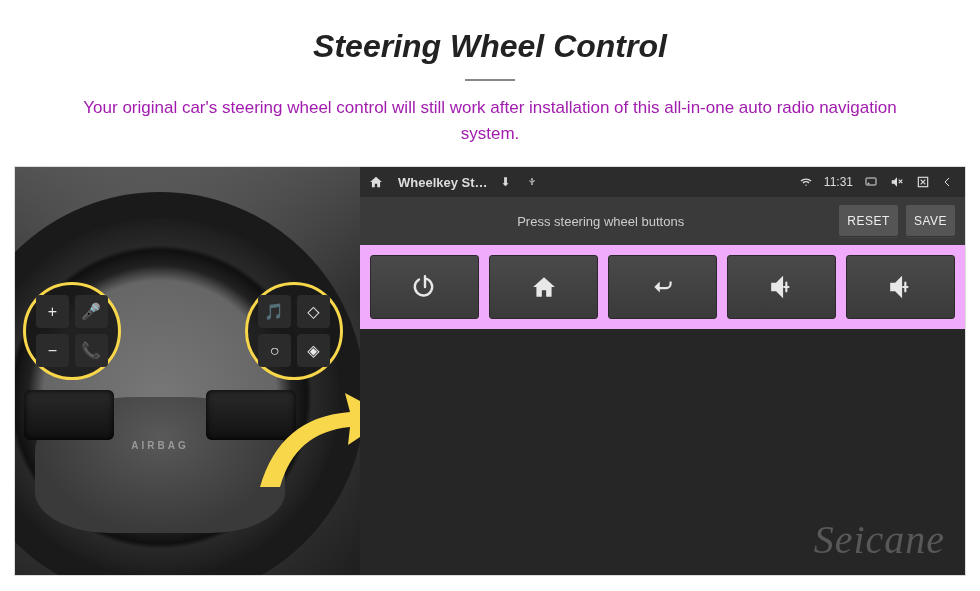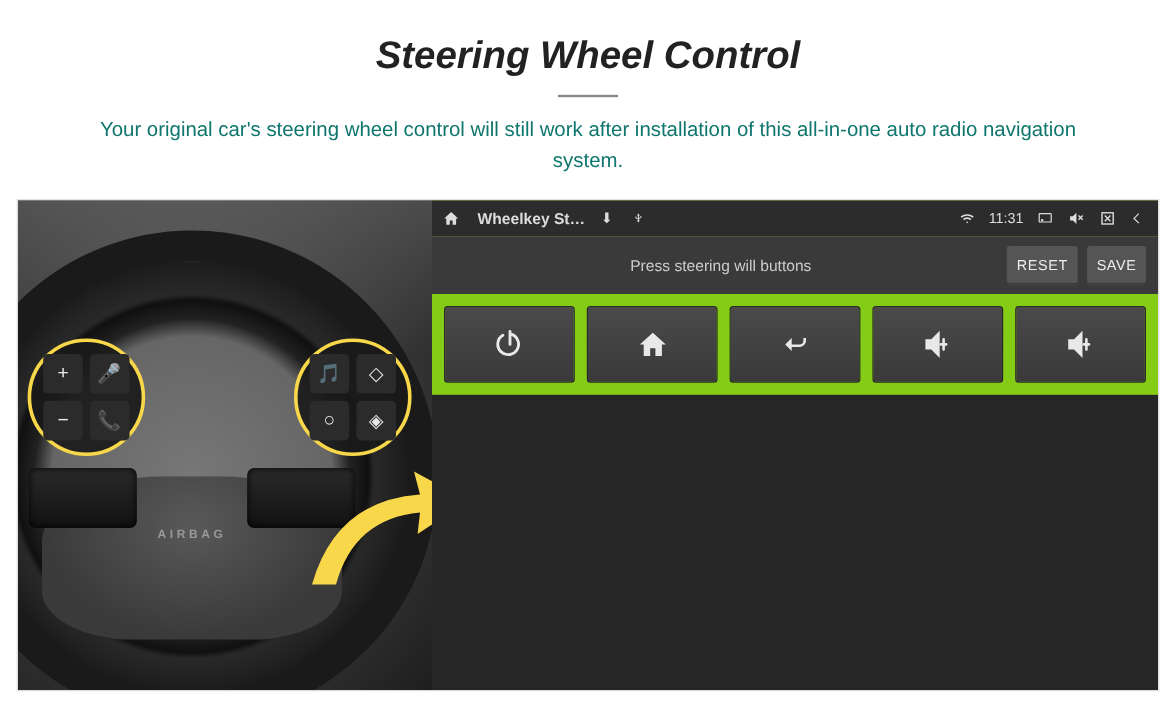--- a/index.html
+++ b/index.html
@@ -19,21 +19,21 @@
       font-style: italic;
     }
     .title-underline {
       width: 50px;
       height: 2px;
       background: #888;
       margin: 14px auto 14px;
     }
     .page-subtitle {
       text-align: center;
-      color: #0f766e;
+      color: #a21caf;
       font-size: 17px;
       line-height: 1.5;
       padding: 0 60px;
       margin-bottom: 20px;
     }
     .hero {
       margin: 0 14px 14px;
       height: 410px;
       display: flex;
       border: 1px solid #ddd;
@@ -111,21 +111,21 @@
     }
     .arrow {
       position: absolute;
       left: 235px; top: 220px;
       width: 140px; height: 120px;
       pointer-events: none;
     }
     
     .screen-panel {
       flex: 1;
-      background: #84cc16;
+      background: #f0abfc;
       position: relative;
       display: flex;
       flex-direction: column;
     }
     .status-bar {
       height: 30px;
       background: #2c2c2c;
       display: flex;
       align-items: center;
       color: #ddd;
@@ -271,21 +271,21 @@
       </span>
       <span class="status-icon">
         <svg width="16" height="12" viewBox="0 0 24 24" fill="none" stroke="#ddd" stroke-width="2">
             <path d="M12 4l-8 8 8 8"></path>
             <path d="M4 12h12a6 6 0 010 12" opacity="0"></path>
           </svg>
       </span>
     </div>
 
     <div class="toolbar">
-      <span class="prompt">Press steering will buttons</span>
+      <span class="prompt">Press steering wheel buttons</span>
       <button class="tbtn">RESET</button>
       <button class="tbtn">SAVE</button>
     </div>
 
     <div class="grid-row">
       <button class="map-btn">
         <svg viewBox="0 0 24 24">
             <path d="M12 2v10m-5.5-7A8 8 0 1012 4" fill="none" stroke="#e8e8e8" stroke-width="2.2" stroke-linecap="round"></path>
           </svg>
       </button>
@@ -306,15 +306,16 @@
       </button>
       <button class="map-btn">
         <svg viewBox="0 0 24 24">
             <path d="M3 9v6h4l5 5V4L7 9H3zm13-1v8m-2-4h4" fill="#e8e8e8" stroke="#e8e8e8" stroke-width="2" stroke-linecap="round"></path>
           </svg>
       </button>
     </div>
 
     <div class="screen-fill"></div>
 
+    <div class="watermark">Seicane</div>
   </div>
 
 </div>
 
 </body></html>

